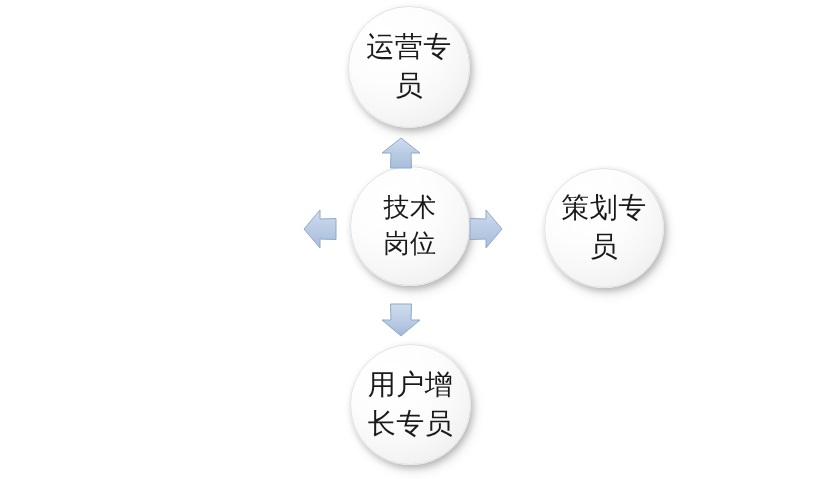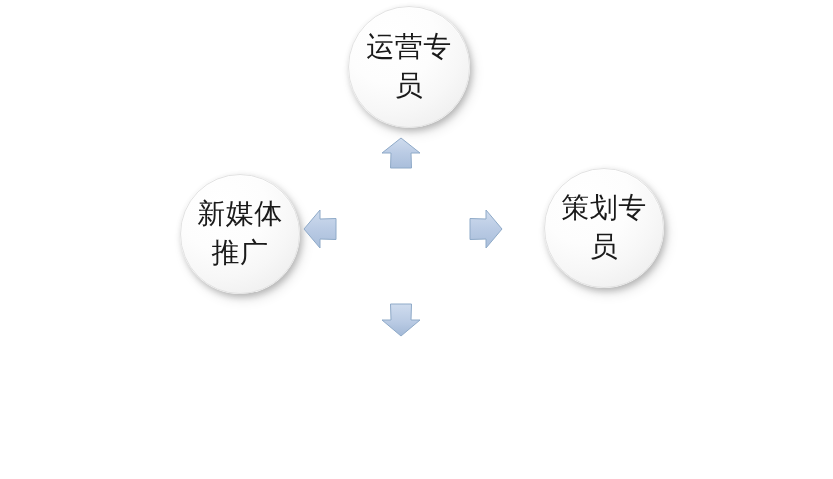--- a/index.html
+++ b/index.html
@@ -75,36 +75,40 @@
   #arrow-up    { left: 382px; top: 138px; width: 38px; height: 30px; }
   #arrow-down  { left: 382px; top: 304px; width: 38px; height: 32px; }
   #arrow-left  { left: 304px; top: 210px; width: 32px; height: 38px; }
   #arrow-right { left: 470px; top: 210px; width: 32px; height: 38px; }
 </style>
 </head>
 <body>
 
 <div id="diagram-canvas">
 
+  <div class="node" id="node-center">
+    <span class="node-label">技术
+岗位</span>
+  </div>
 
   <div class="node" id="node-top">
     <span class="node-label">运营专
 员</span>
   </div>
 
   <div class="node" id="node-right">
     <span class="node-label">策划专
 员</span>
   </div>
 
+  <div class="node" id="node-bottom">
+    <span class="node-label">用户增
+长专员</span>
+  </div>
 
-  <div class="node" id="node-left">
-    <span class="node-label">新媒体
-推广</span>
-  </div>
 
   <div class="arrow" id="arrow-up">
     <svg viewBox="0 0 38 30" width="38" height="30" aria-hidden="true">
       <defs>
         <linearGradient id="gUp" x1="0" y1="0" x2="0" y2="1">
           <stop offset="0" stop-color="#cfdcee"></stop>
           <stop offset="0.5" stop-color="#bacbe4"></stop>
           <stop offset="1" stop-color="#a9bedb"></stop>
         </linearGradient>
       </defs>

